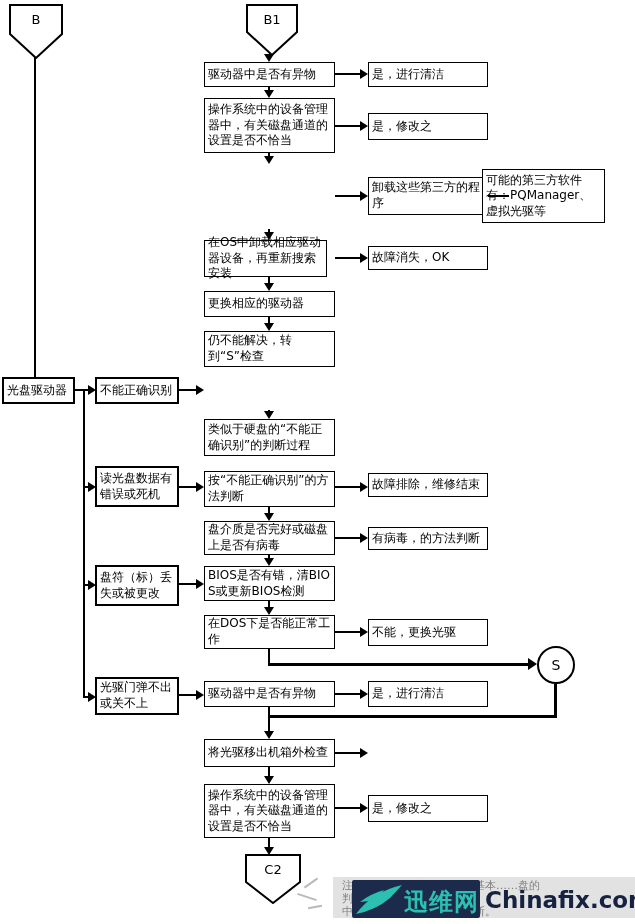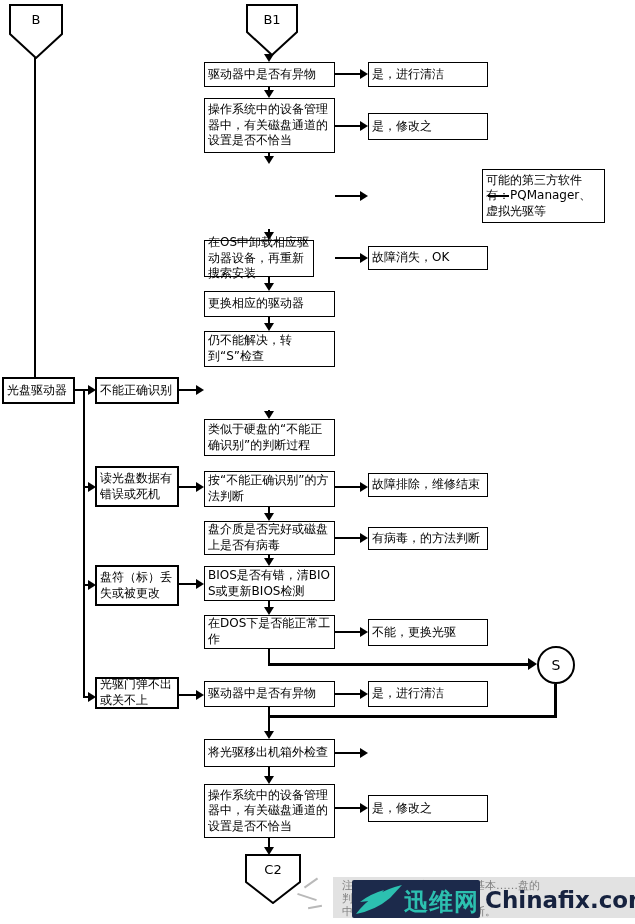--- a/index.html
+++ b/index.html
@@ -55,38 +55,39 @@
     <span class="pent-label">C2</span>
   </div>
   <div class="scircle" style="left:537px;top:646px">
     <span>S</span>
   </div>
 
   <div class="node bold" style="left:2px;top:377px;width:73px;height:27px">光盘驱动器</div>
   <div class="node bold" style="left:95px;top:377px;width:84px;height:27px">不能正确识别</div>
   <div class="node bold" style="left:95px;top:466px;width:84px;height:41px">读光盘数据有错误或死机</div>
   <div class="node bold" style="left:95px;top:565px;width:84px;height:41px">盘符（标）丢失或被更改</div>
-  <div class="node bold" style="left:95px;top:677px;width:84px;height:32px">光驱门弹不出或关不上</div>
+  <div class="node bold" style="left:95px;top:677px;width:84px;height:38px">光驱门弹不出或关不上</div>
 
   <div class="node" style="left:204px;top:62px;width:131px;height:25px">驱动器中是否有异物</div>
   <div class="node" style="left:204px;top:98px;width:131px;height:55px">操作系统中的设备管理器中，有关磁盘通道的设置是否不恰当</div>
-  <div class="node" style="left:204px;top:240px;width:110px;height:37px">在OS中卸载相应驱动器设备，再重新搜索安装</div>
+  <div class="node" style="left:204px;top:240px;width:123px;height:37px">在OS中卸载相应驱动器设备，再重新搜索安装</div>
   <div class="node" style="left:204px;top:291px;width:131px;height:26px">更换相应的驱动器</div>
   <div class="node" style="left:204px;top:331px;width:131px;height:36px">仍不能解决，转到“S”检查</div>
   <div class="node" style="left:204px;top:419px;width:131px;height:37px">类似于硬盘的“不能正确识别”的判断过程</div>
   <div class="node" style="left:204px;top:471px;width:131px;height:36px">按“不能正确识别”的方法判断</div>
   <div class="node" style="left:204px;top:521px;width:131px;height:34px">盘介质是否完好或磁盘上是否有病毒</div>
   <div class="node" style="left:204px;top:566px;width:131px;height:35px">BIOS是否有错，清BIOS或更新BIOS检测</div>
   <div class="node" style="left:204px;top:615px;width:131px;height:34px">在DOS下是否能正常工作</div>
   <div class="node" style="left:204px;top:681px;width:131px;height:26px">驱动器中是否有异物</div>
   <div class="node" style="left:204px;top:739px;width:131px;height:28px">将光驱移出机箱外检查</div>
   <div class="node" style="left:204px;top:784px;width:131px;height:54px">操作系统中的设备管理器中，有关磁盘通道的设置是否不恰当</div>
 
   <div class="node" style="left:368px;top:62px;width:120px;height:25px">是，进行清洁</div>
   <div class="node" style="left:368px;top:113px;width:120px;height:27px">是，修改之</div>
+  <div class="node" style="left:368px;top:177px;width:120px;height:38px">卸载这些第三方的程序</div>
   <div class="node" style="left:368px;top:246px;width:120px;height:24px">故障消失，OK</div>
   <div class="node" style="left:368px;top:473px;width:120px;height:24px">故障排除，维修结束</div>
   <div class="node" style="left:368px;top:527px;width:120px;height:23px">有病毒，的方法判断</div>
   <div class="node" style="left:368px;top:619px;width:120px;height:27px">不能，更换光驱</div>
   <div class="node" style="left:368px;top:681px;width:120px;height:26px">是，进行清洁</div>
   <div class="node" style="left:368px;top:795px;width:120px;height:27px">是，修改之</div>
 
   <div class="node" style="left:482px;top:169px;width:123px;height:54px">可能的第三方软件有：PQManager、虚拟光驱等</div>
 
   <div id="connectors">

